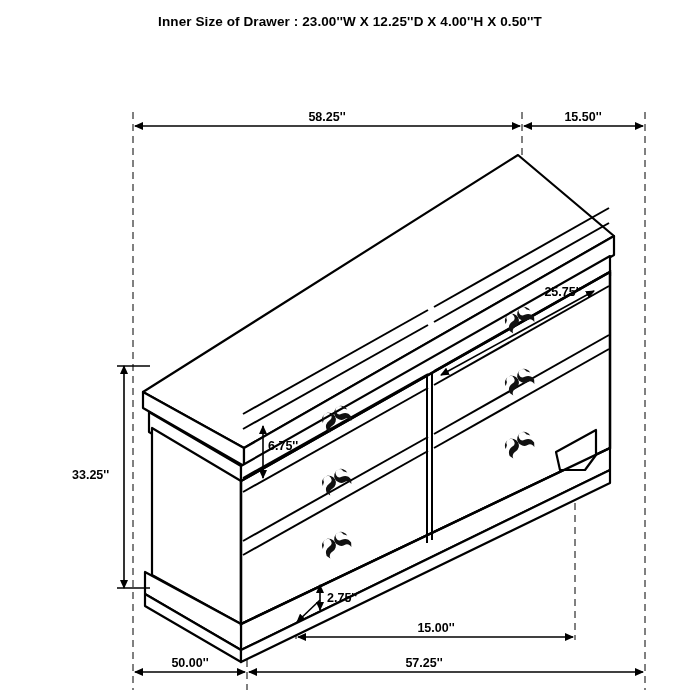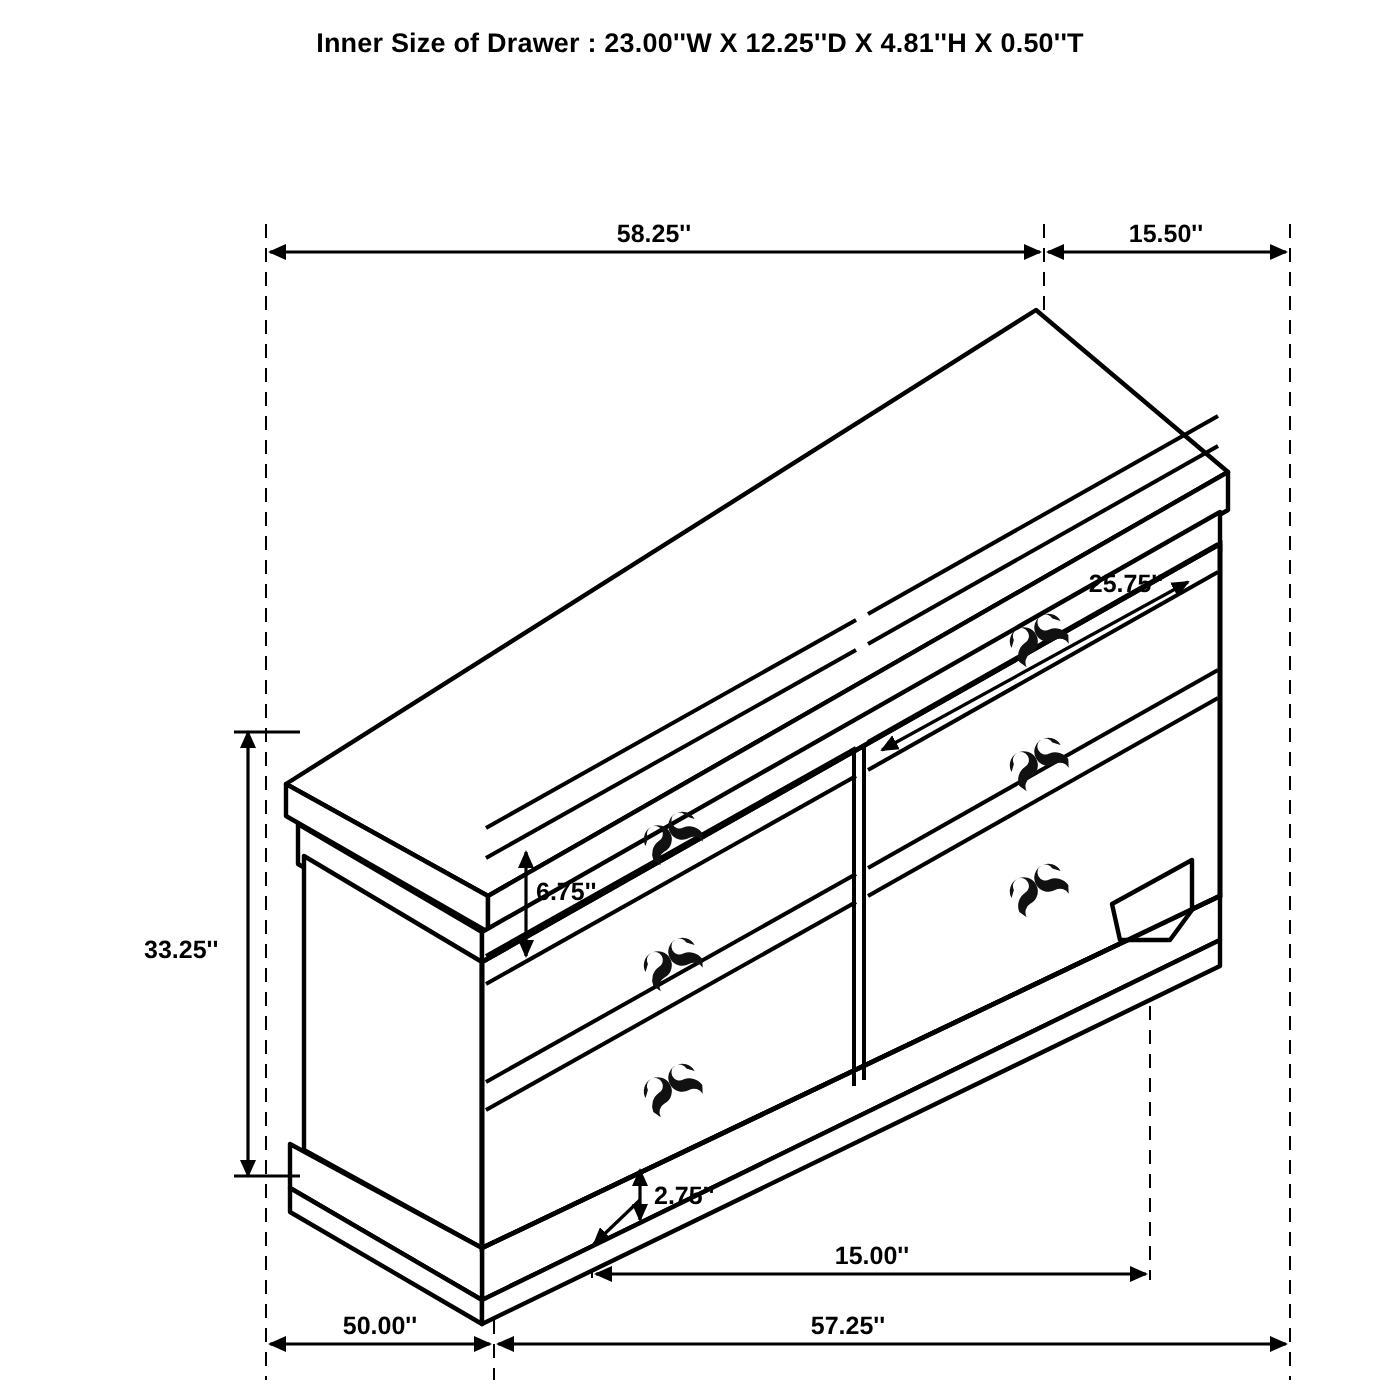--- a/index.html
+++ b/index.html
@@ -42,21 +42,21 @@
     font-size: 12.5px;
     font-weight: bold;
     fill: #000000;
   }
 </style>
 </head>
 <body>
 
 <div id="stage">
 
-  <div class="title">Inner Size of Drawer : 23.00''W X 12.25''D X 4.81''H X 0.50''T</div>
+  <div class="title">Inner Size of Drawer : 23.00''W X 12.25''D X 4.00''H X 0.50''T</div>
 
   <svg class="diagram" viewBox="0 0 700 700">
     <defs>
       <marker id="arrH" markerWidth="9" markerHeight="8" refX="8" refY="4" orient="auto" markerUnits="userSpaceOnUse">
         <path d="M0,0 L9,4 L0,8 z" fill="#000"></path>
       </marker>
       <marker id="arrHs" markerWidth="9" markerHeight="8" refX="1" refY="4" orient="auto" markerUnits="userSpaceOnUse">
         <path d="M9,0 L0,4 L9,8 z" fill="#000"></path>
       </marker>
     </defs>

